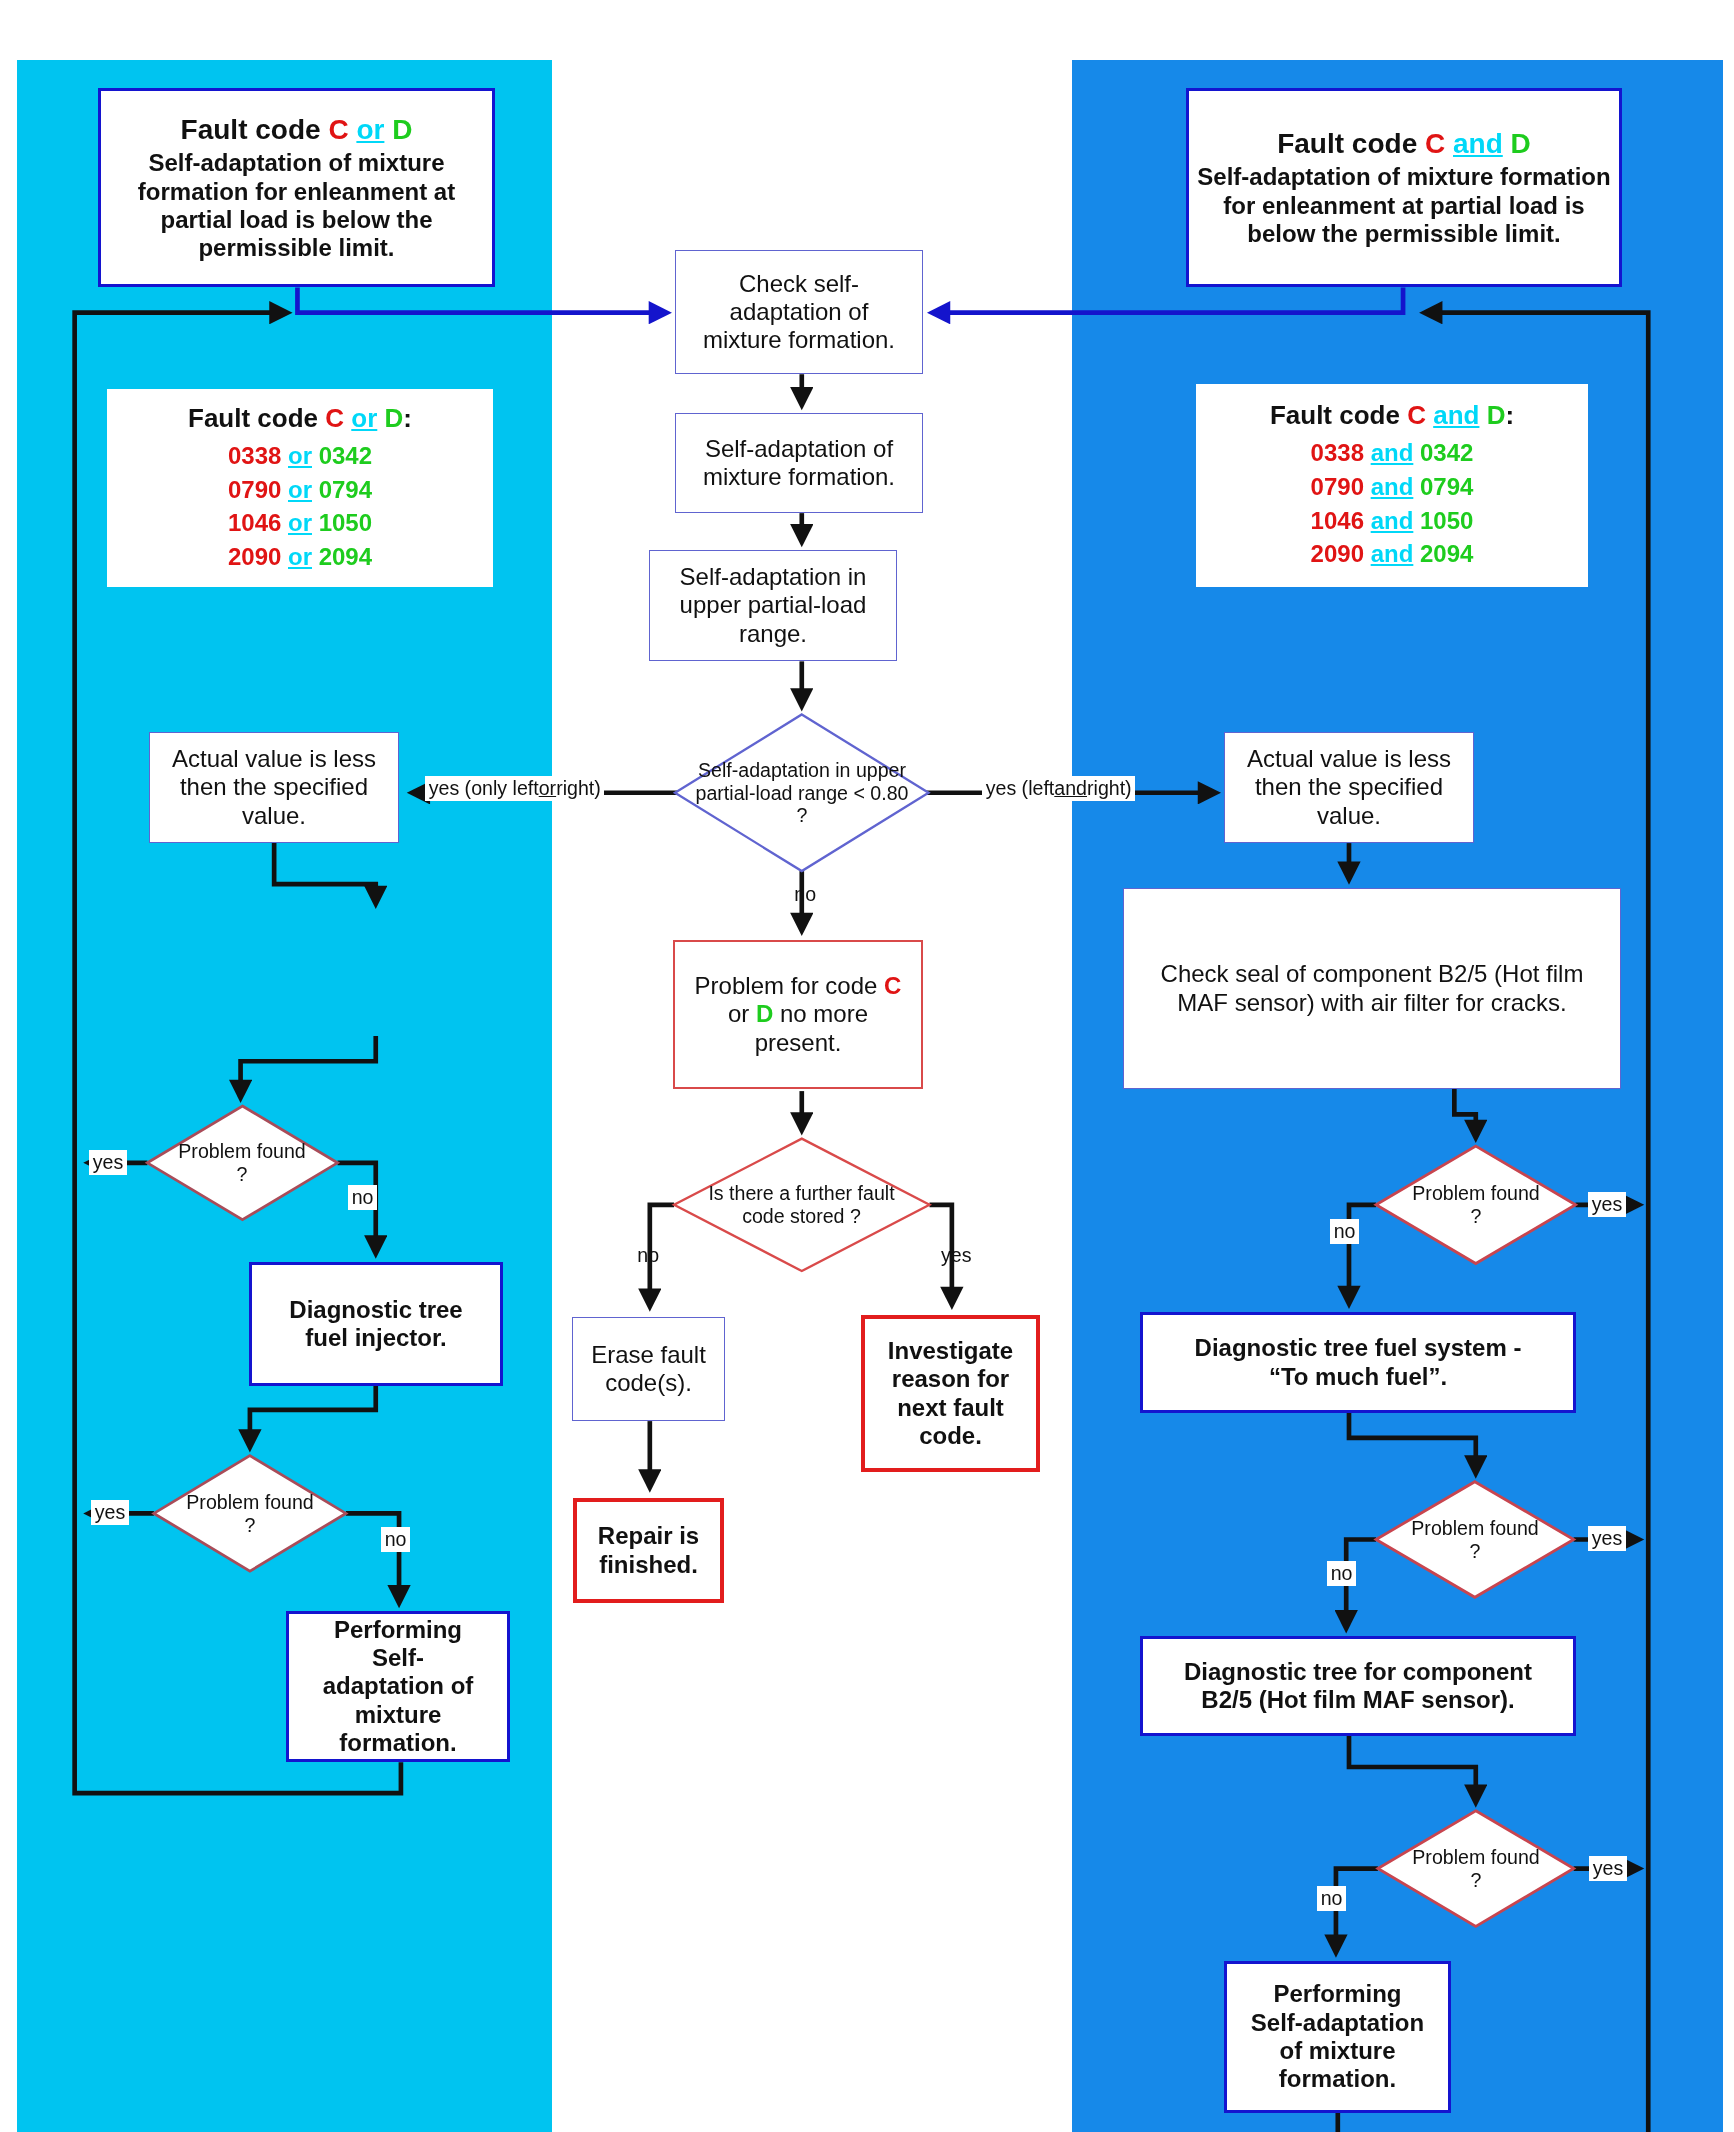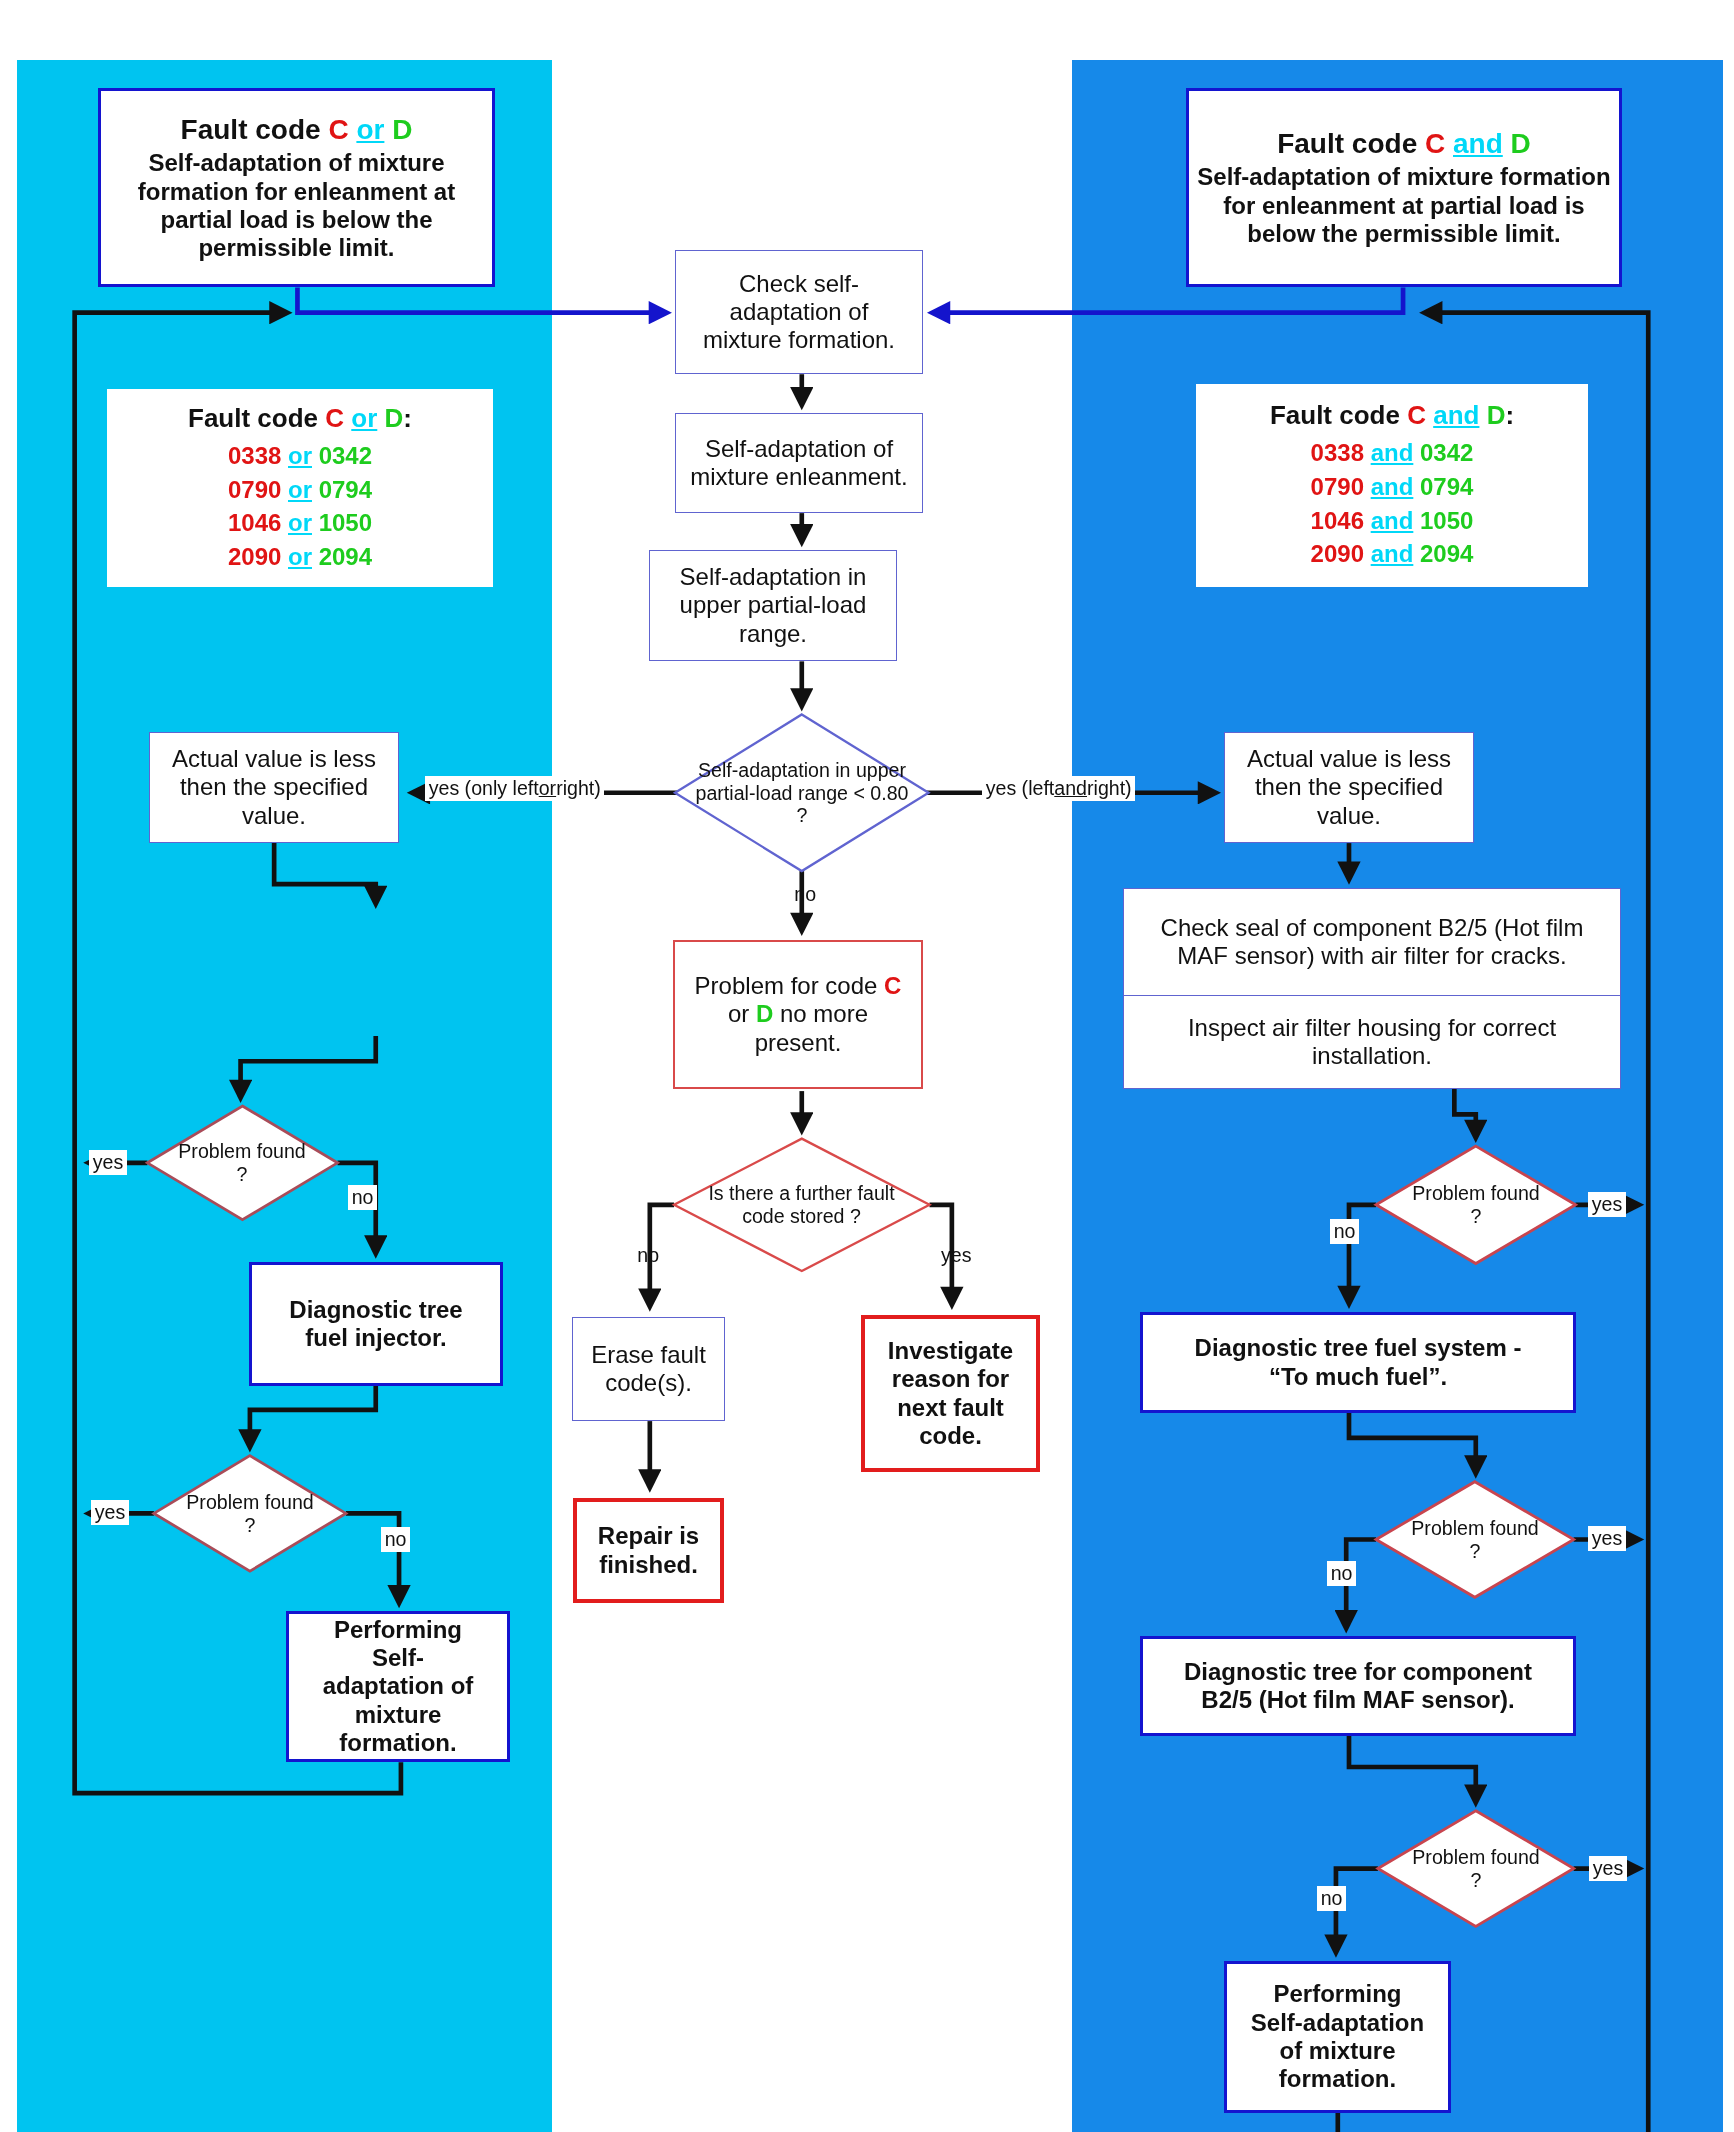--- a/index.html
+++ b/index.html
@@ -118,21 +118,21 @@
 
   <div class="box" style="left:1196px;top:337px;width:392px;height:203px;">
     <div class="codes-title"><span>Fault code </span><span class="c-red">C</span><span> </span><span class="c-cyan">and</span><span> </span><span class="c-green">D</span><span>:</span></div>
     <div class="codes-row"><span class="c-red">0338</span> <span class="c-cyan">and</span> <span class="c-green">0342</span></div>
     <div class="codes-row"><span class="c-red">0790</span> <span class="c-cyan">and</span> <span class="c-green">0794</span></div>
     <div class="codes-row"><span class="c-red">1046</span> <span class="c-cyan">and</span> <span class="c-green">1050</span></div>
     <div class="codes-row"><span class="c-red">2090</span> <span class="c-cyan">and</span> <span class="c-green">2094</span></div>
   </div>
 
   <div class="box b-blue-thin fz26" style="left:675px;top:203px;width:248px;height:124px;padding:3px 17px;">Check self-adaptation of mixture formation.</div>
-  <div class="box b-blue-thin fz26" style="left:675px;top:366px;width:248px;height:100px;padding:1.9px 9.3px;">Self-adaptation of mixture enleanment.</div>
+  <div class="box b-blue-thin fz26" style="left:675px;top:366px;width:248px;height:100px;padding:1.9px 9.3px;">Self-adaptation of mixture formation.</div>
   <div class="box b-blue-thin fz26" style="left:649px;top:503px;width:248px;height:111px;padding:15px 13px;">Self-adaptation in upper partial-load range.</div>
 
   <div class="dtext" style="left:695px;top:692px;width:214px;height:108px;">Self-adaptation in upper partial-load range &lt; 0.80 ?</div>
 
   <div class="chip" style="left:425px;top:729px;">
       <span>yes (only left </span>
       <span class="u">or</span>
       <span> right)</span>
     </div>
   <div class="chip" style="left:982px;top:729px;">
@@ -165,21 +165,20 @@
   <div class="dtext" style="left:180px;top:1436px;width:140px;height:62px;">Problem found ?</div>
   <div class="chip" style="left:91px;top:1453px;">yes</div>
   <div class="chip" style="left:381px;top:1480px;">no</div>
 
   <div class="box b-blue-thick fz26 bold" style="left:286px;top:1564px;width:224px;height:151px;padding:1.9px 22.4px;">Performing Self-adaptation of mixture formation.</div>
 
   <div class="box b-blue-thin fz26" style="left:1224px;top:685px;width:250px;height:111px;padding:1.9px 11.2px;">Actual value is less then the specified value.</div>
 
   <div class="box b-blue-thin" style="left:1123px;top:841px;width:498px;height:201px;padding:0;">
     <div class="seal-cell fz26" style="flex:1.18;">Check seal of component B2/5 (Hot film MAF sensor) with air filter for cracks.</div>
-    <div class="seal-cell fz26" style="flex:1;">Inspect air filter housing for correct installation.</div>
   </div>
 
   <div class="dtext" style="left:1406px;top:1127px;width:140px;height:62px;">Problem found ?</div>
   <div class="chip" style="left:1588px;top:1145px;">yes</div>
   <div class="chip" style="left:1330px;top:1172px;">no</div>
 
   <div class="box b-blue-thick fz26 bold" style="left:1140px;top:1265px;width:436px;height:101px;padding:1.9px 13px;">
     <div>Diagnostic tree fuel system -</div>
     <div>“To much fuel”.</div>
   </div>

